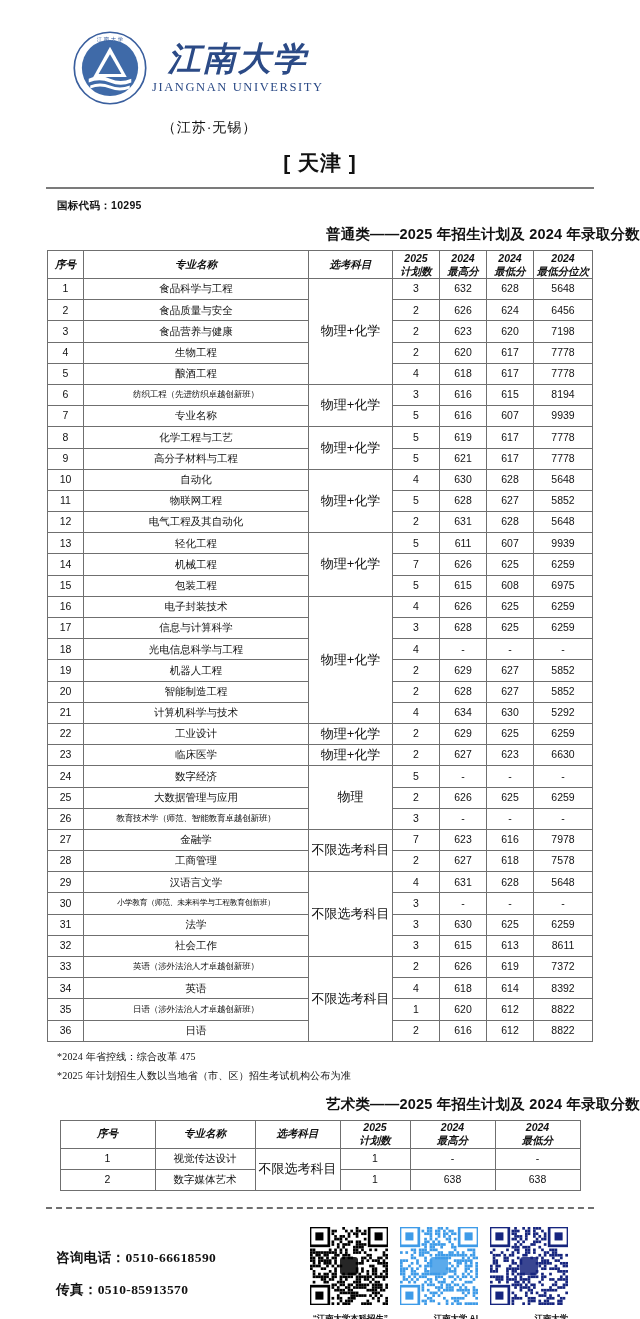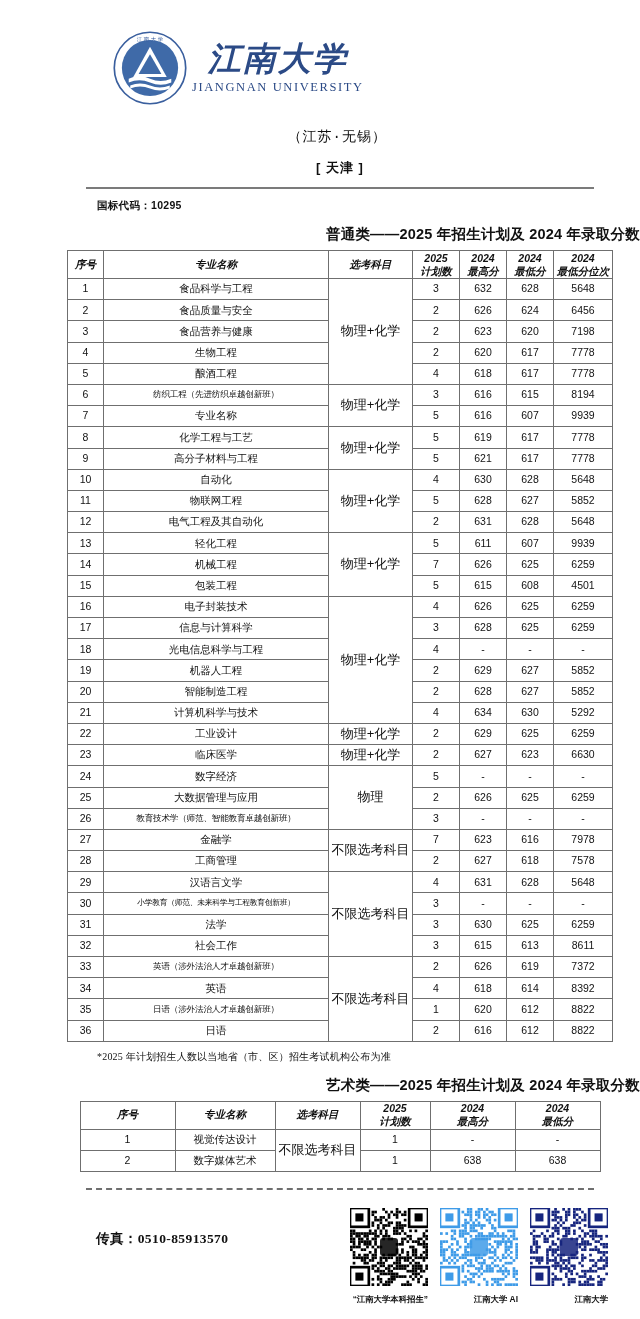--- a/index.html
+++ b/index.html
@@ -14,21 +14,20 @@
     font-family: "Liberation Sans", "DejaVu Sans", sans-serif;
     color: #1a1a1a;
     position: relative;
     overflow: hidden;
   }
   .page {
     width: 640px;
     height: 1228px;
     position: relative;
     box-sizing: border-box;
-    padding-left: 40px;
   }
 
   
   .header {
     display: flex;
     align-items: flex-start;
     padding: 30px 20px 0 72px;
   }
   .brand {
     display: flex;
@@ -63,25 +62,25 @@
   }
   .en-name {
     font-family: "Liberation Serif", "DejaVu Serif", serif;
     font-size: 12.5px;
     letter-spacing: 1.6px;
     color: #2b4a86;
     margin-top: 3px;
     white-space: nowrap;
   }
   .campus {
-    font-family: Liberation Mono, monospace;
+    font-family: Liberation Sans, sans-serif;
     font-size: 14px;
     color: #111;
-    margin-top: 22px;
-    text-align: right;
+    margin-top: 13px;
+    text-align: center;
     letter-spacing: 1px;
   }
   .bullets {
     margin-left: 18px;
     margin-top: 13px;
     display: flex;
     flex-direction: column;
     gap: 7px;
   }
   .bullet-line {
@@ -97,21 +96,21 @@
     vertical-align: 1.5px;
     margin-right: 1px;
   }
 
   
   .province-wrap {
     text-align: center;
     margin-top: 12px;
   }
   .province {
-    font-size: 13px;
+    font-size: 21px;
     font-weight: bold;
     letter-spacing: 1px;
     color: #111;
   }
   .rule {
     height: 2px;
     background: #7b7b7b;
     margin: 10px 46px 0 46px;
   }
 
@@ -442,21 +441,21 @@
           <td class="num">626</td>
           <td class="num">625</td>
           <td class="num">6259</td>
         </tr>
         <tr>
           <td class="num">15</td>
           <td class="major ">包装工程</td>
           <td class="num">5</td>
           <td class="num">615</td>
           <td class="num">608</td>
-          <td class="num">4501</td>
+          <td class="num">6975</td>
         </tr>
         <tr>
           <td class="num">16</td>
           <td class="major ">电子封装技术</td>
           <td class="subject" rowspan="6">物理+化学</td>
           <td class="num">4</td>
           <td class="num">626</td>
           <td class="num">625</td>
           <td class="num">6259</td>
         </tr>
@@ -623,20 +622,21 @@
           <td class="major ">日语</td>
           <td class="num">2</td>
           <td class="num">616</td>
           <td class="num">612</td>
           <td class="num">8822</td>
         </tr>
       </tbody>
   </table>
 
   <div class="notes">
+    <div class="note">*2024 年省控线：综合改革 475</div>
     <div class="note">*2025 年计划招生人数以当地省（市、区）招生考试机构公布为准</div>
   </div>
 
   <div class="section-title">艺术类——2025 年招生计划及 2024 年录取分数</div>
 
   <table class="grid art-table">
     <colgroup>
       <col class="a-seq">
         <col class="a-major">
         <col class="a-subj">
@@ -679,20 +679,21 @@
           <td class="num">638</td>
           <td class="num">638</td>
         </tr>
       </tbody>
   </table>
 
   <div class="dashed"></div>
 
   <div class="footer">
     <div class="contact">
+      <div class="contact-line">咨询电话：0510-66618590</div>
       <div class="contact-line">传真：0510-85913570</div>
     </div>
     <div class="qr-group" id="qr-group">
         <div class="qr-item">
           <div class="qr-code"><svg width="78" height="78" viewBox="0 0 78 78">
               <rect width="78" height="78" fill="#fff"></rect>
               <g fill="#000000">
                 <rect x="32.28" y="0.00" width="2.69" height="2.69"></rect>
                 <rect x="45.72" y="0.00" width="2.69" height="2.69"></rect>
                 <rect x="21.52" y="2.69" width="2.69" height="2.69"></rect>

